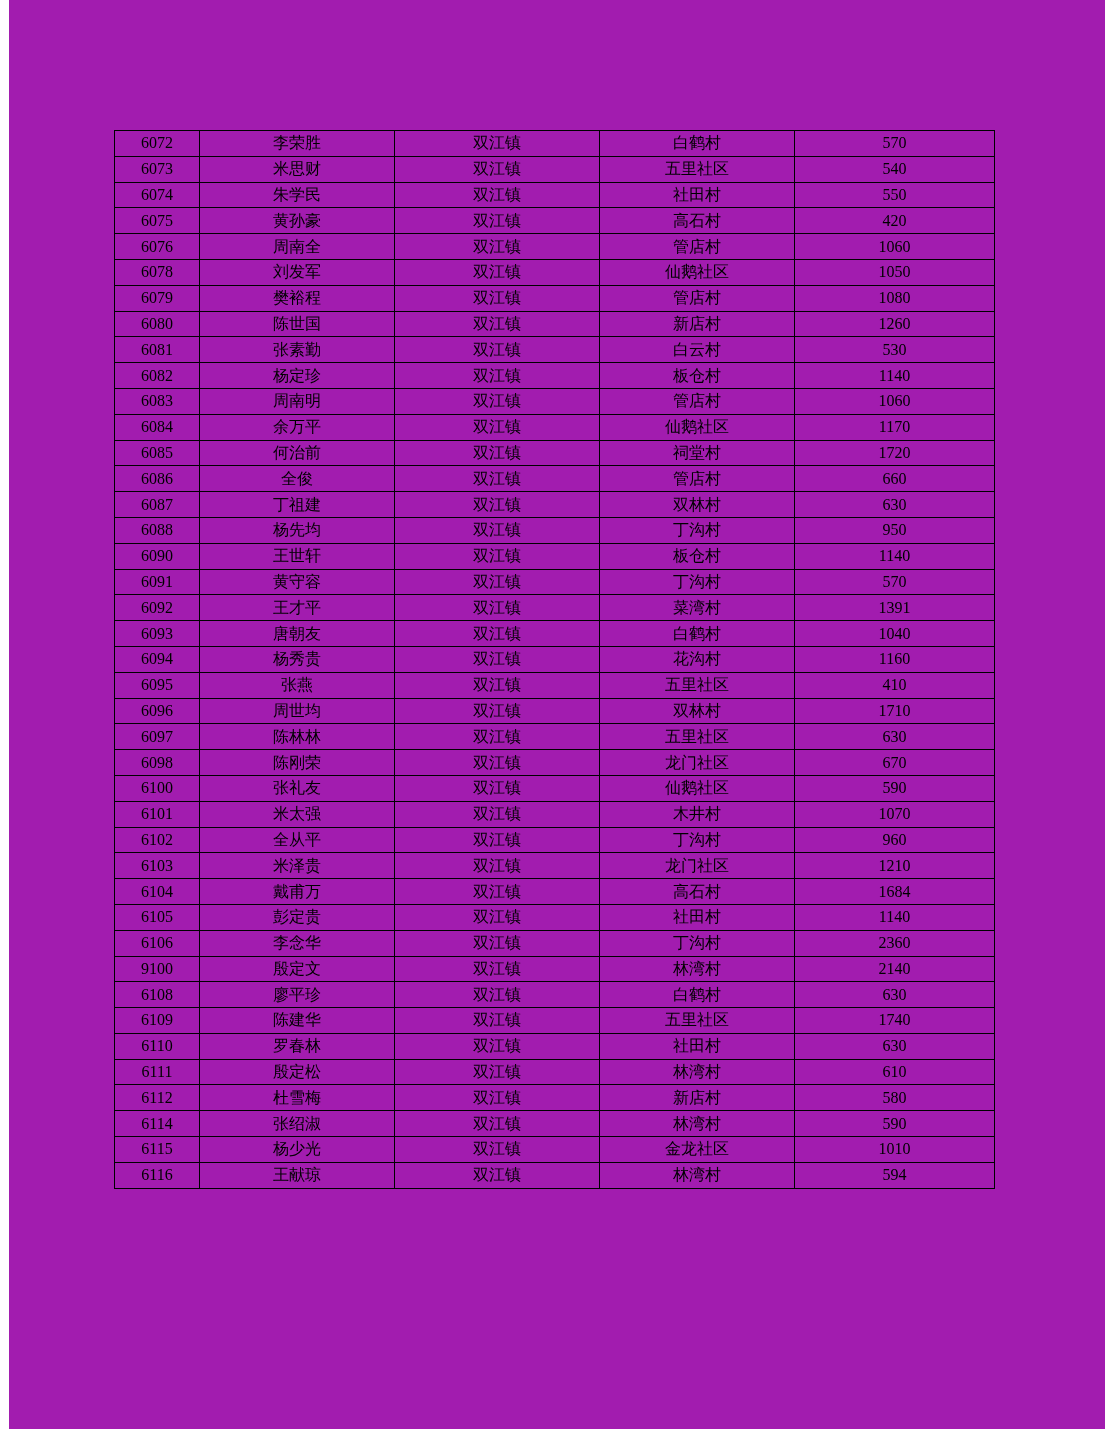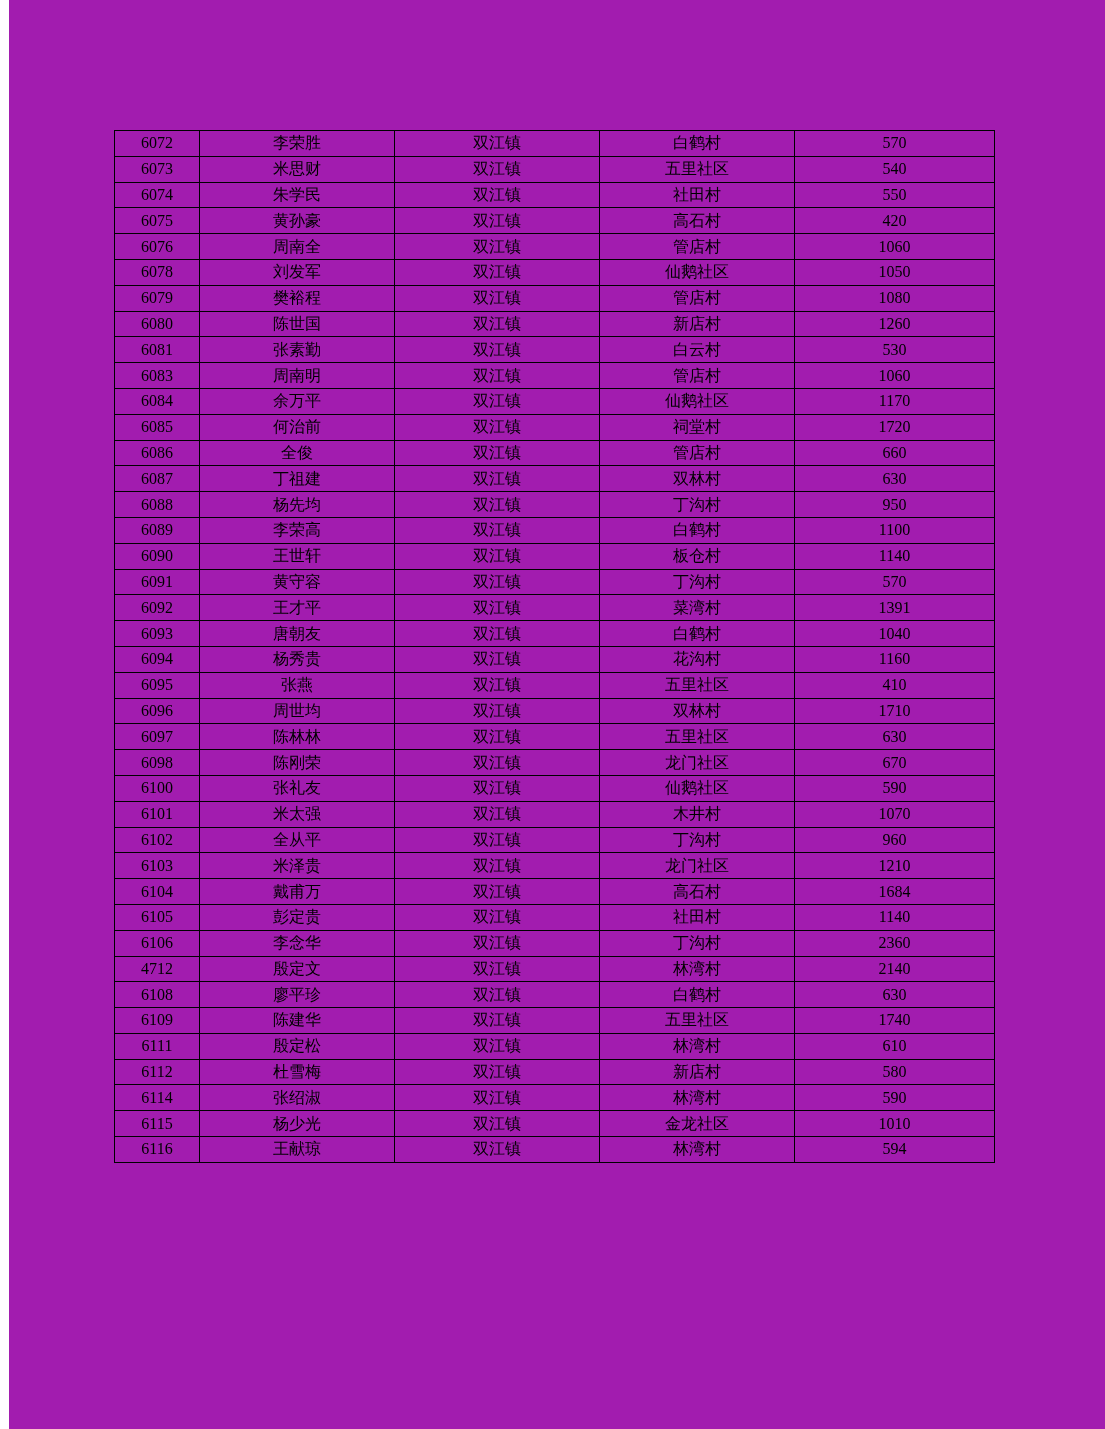--- a/index.html
+++ b/index.html
@@ -112,20 +112,27 @@
           <td>1260</td>
         </tr>
         <tr>
           <td>6081</td>
           <td>张素勤</td>
           <td>双江镇</td>
           <td>白云村</td>
           <td>530</td>
         </tr>
         <tr>
+          <td>6082</td>
+          <td>杨定珍</td>
+          <td>双江镇</td>
+          <td>板仓村</td>
+          <td>1140</td>
+        </tr>
+        <tr>
           <td>6083</td>
           <td>周南明</td>
           <td>双江镇</td>
           <td>管店村</td>
           <td>1060</td>
         </tr>
         <tr>
           <td>6084</td>
           <td>余万平</td>
           <td>双江镇</td>
@@ -154,27 +161,20 @@
           <td>630</td>
         </tr>
         <tr>
           <td>6088</td>
           <td>杨先均</td>
           <td>双江镇</td>
           <td>丁沟村</td>
           <td>950</td>
         </tr>
         <tr>
-          <td>6089</td>
-          <td>李荣高</td>
-          <td>双江镇</td>
-          <td>白鹤村</td>
-          <td>1100</td>
-        </tr>
-        <tr>
           <td>6090</td>
           <td>王世轩</td>
           <td>双江镇</td>
           <td>板仓村</td>
           <td>1140</td>
         </tr>
         <tr>
           <td>6091</td>
           <td>黄守容</td>
           <td>双江镇</td>
@@ -273,39 +273,46 @@
           <td>1140</td>
         </tr>
         <tr>
           <td>6106</td>
           <td>李念华</td>
           <td>双江镇</td>
           <td>丁沟村</td>
           <td>2360</td>
         </tr>
         <tr>
-          <td>4712</td>
+          <td>9100</td>
           <td>殷定文</td>
           <td>双江镇</td>
           <td>林湾村</td>
           <td>2140</td>
         </tr>
         <tr>
           <td>6108</td>
           <td>廖平珍</td>
           <td>双江镇</td>
           <td>白鹤村</td>
           <td>630</td>
         </tr>
         <tr>
           <td>6109</td>
           <td>陈建华</td>
           <td>双江镇</td>
           <td>五里社区</td>
           <td>1740</td>
+        </tr>
+        <tr>
+          <td>6110</td>
+          <td>罗春林</td>
+          <td>双江镇</td>
+          <td>社田村</td>
+          <td>630</td>
         </tr>
         <tr>
           <td>6111</td>
           <td>殷定松</td>
           <td>双江镇</td>
           <td>林湾村</td>
           <td>610</td>
         </tr>
         <tr>
           <td>6112</td>

